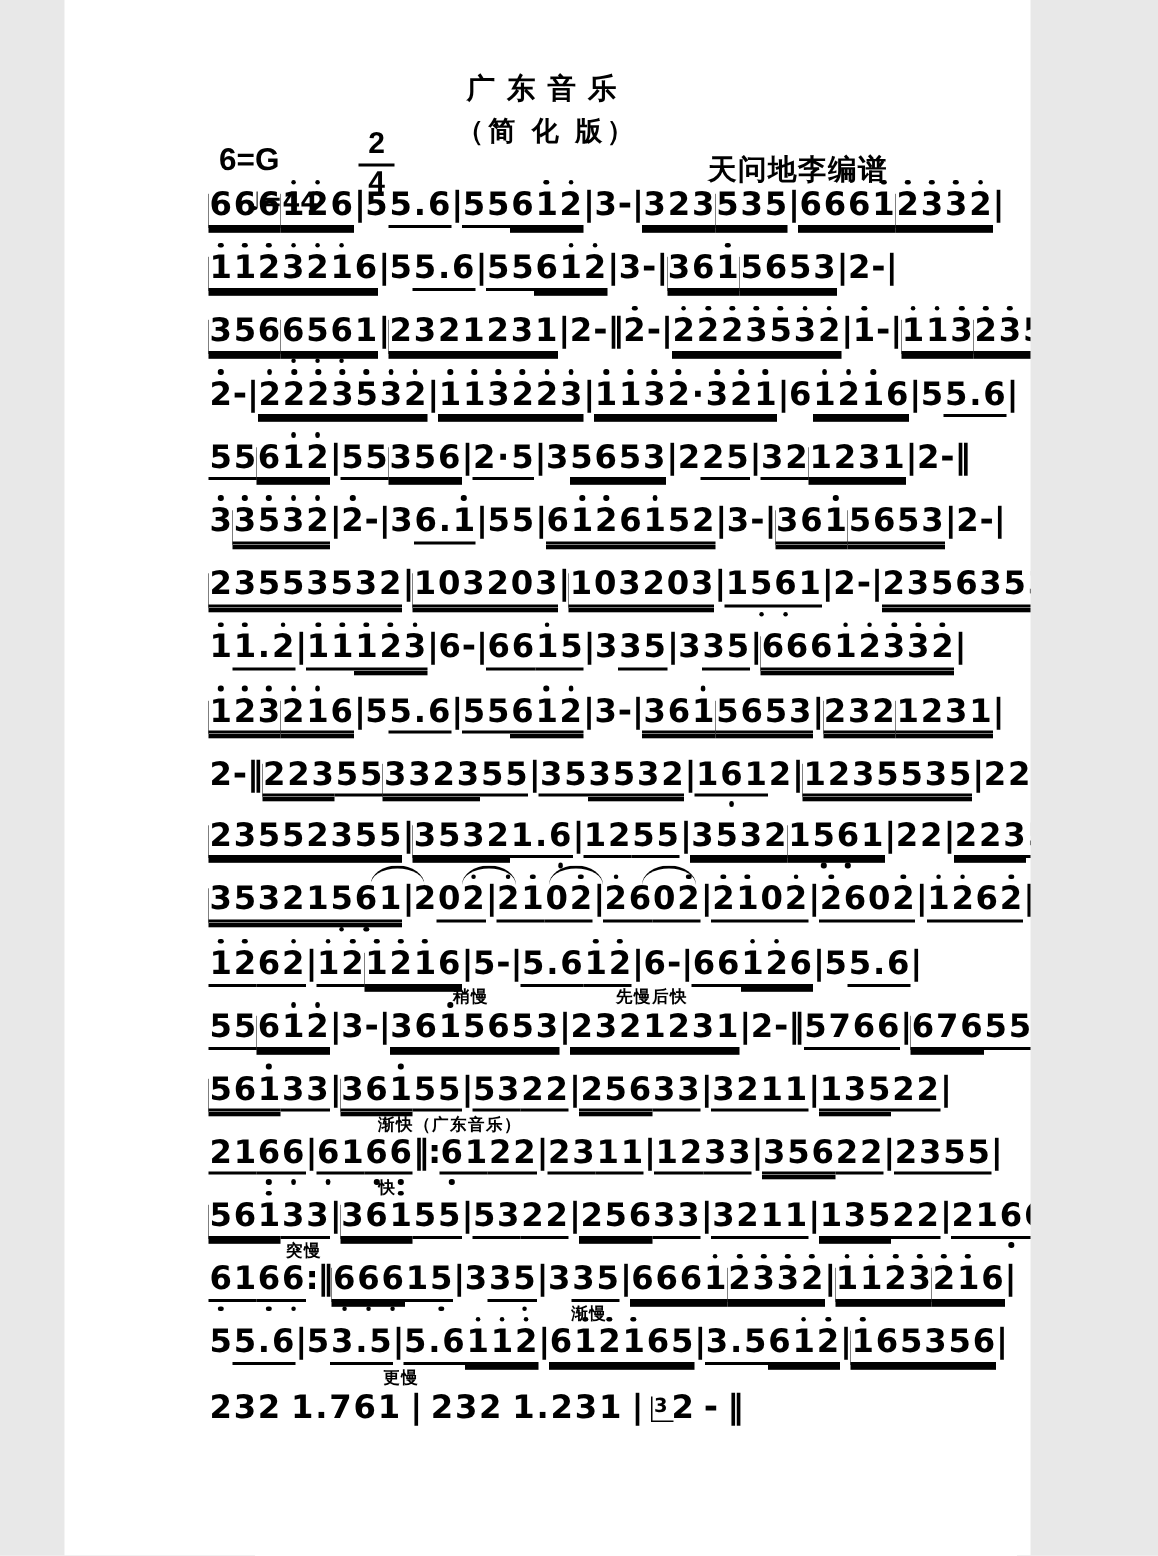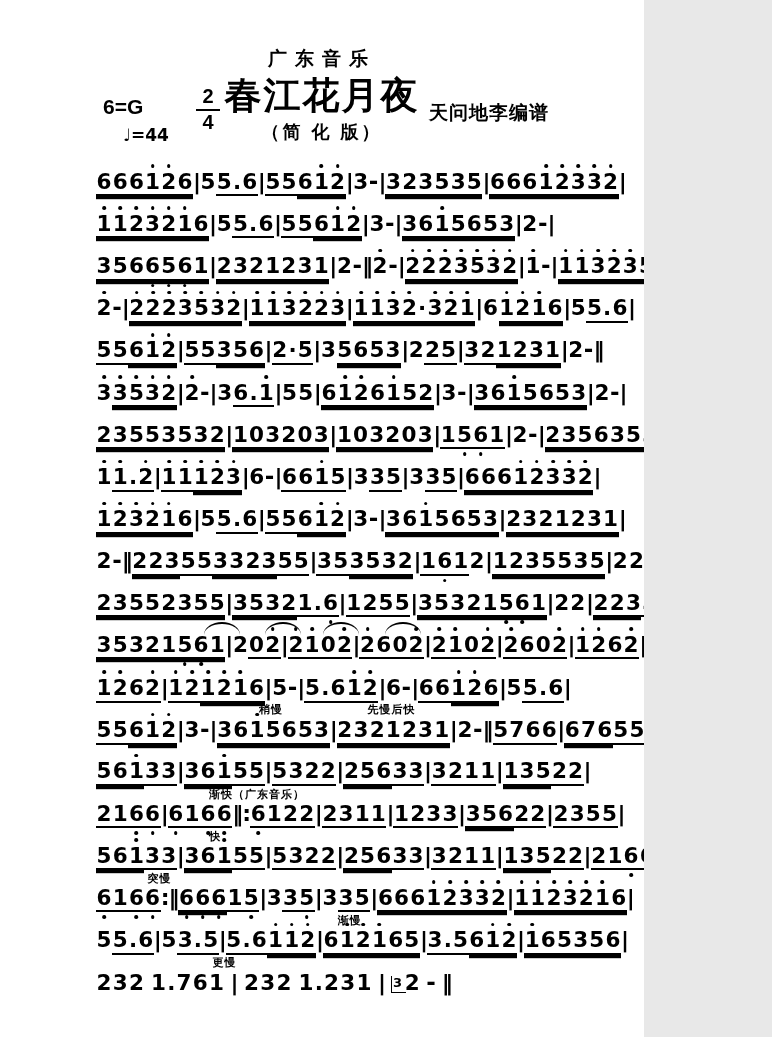--- a/index.html
+++ b/index.html
@@ -1,17 +1,17 @@
 <!DOCTYPE html>
 <html><head>
 <meta charset="utf-8">
 <style>
   html,body{margin:0;padding:0;background:#e8e8e8;}
   .page{position:relative;width:644px;height:1037px;background:#fff;color:#000;
-        font-family:"Liberation Sans","DejaVu Sans",sans-serif;overflow:hidden;}
+        font-family:"Liberation Sans","DejaVu Sans",sans-serif;overflow:hidden;margin-left:43px;}
   
   .genre{padding-top:46px;text-align:center;font-size:19px;font-weight:bold;letter-spacing:8px;}
   .title{text-align:center;font-size:37px;font-weight:bold;letter-spacing:2px;margin-top:4px;line-height:1.1;}
   .subtitle{text-align:center;font-size:18px;font-weight:bold;letter-spacing:3px;margin-top:3px;}
   .key{position:absolute;left:103px;top:95px;font-size:21px;font-weight:bold;}
   .frac{position:absolute;left:196px;top:86px;width:24px;text-align:center;font-weight:bold;font-size:20px;line-height:1.08;}
   .frac .num{display:block;border-bottom:2.5px solid #000;padding-bottom:1px;}
   .frac .den{display:block;padding-top:1px;}
   .tempo{position:absolute;left:123px;top:125px;font-size:17px;font-weight:bold;
          font-family:"DejaVu Sans","Liberation Sans",sans-serif;text-align:right;}
@@ -38,21 +38,20 @@
        letter-spacing:1px;white-space:nowrap;font-family:"Liberation Sans",sans-serif;}
   .arc{position:absolute;top:4px;transform:translateX(-50%);width:36px;height:11px;
        border-top:2px solid #000;border-radius:50% 50% 0 0 / 100% 100% 0 0;}
 </style>
 </head>
 <body>
 
 <div class="page">
   <div>
     <div class="genre">广东音乐</div>
-    <div class="title">春江花月夜</div>
     <div class="subtitle">（简 化 版）</div>
     <div class="key">6=G</div>
     <div class="frac">
       <span class="num">2</span>
       <span class="den">4</span>
     </div>
     <div class="tempo">♩=44</div>
     <div class="arranger">天问地李编谱</div>
   </div>
   <div class="score">

